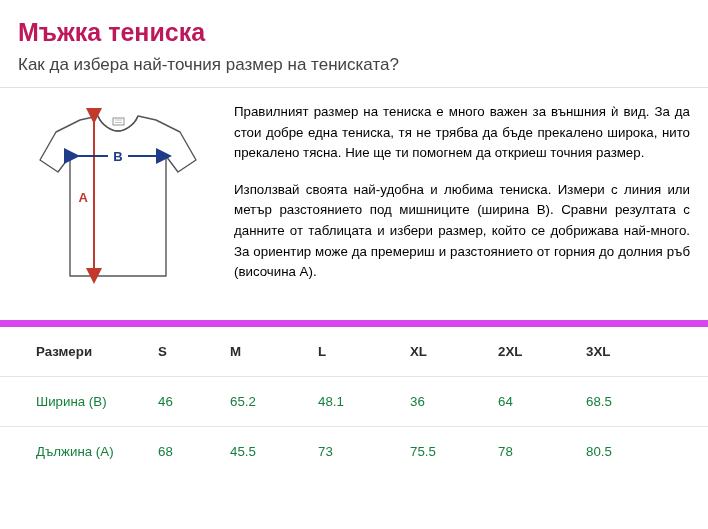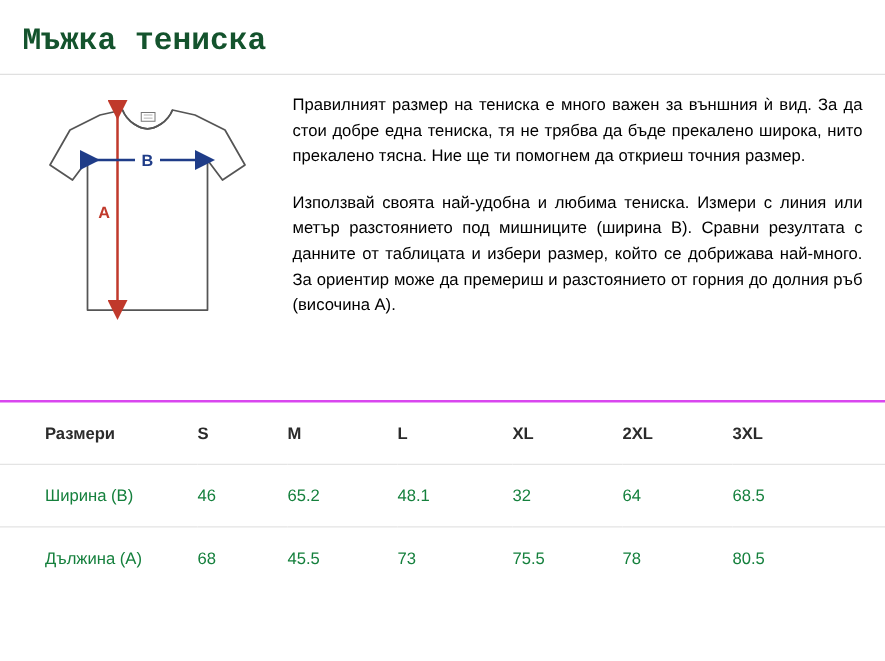--- a/index.html
+++ b/index.html
@@ -18,24 +18,23 @@
     height: 529px;
     position: relative;
     background: #ffffff;
   }
   .header {
     padding: 18px 18px 0 18px;
   }
   .title {
     font-size: 25px;
     font-weight: bold;
-    color: #14532d;
+    color: #be185d;
     margin: 0 0 8px 0;
     letter-spacing: 0px;
-    font-family: Liberation Mono, monospace;
   }
   .subtitle {
     font-size: 17px;
     font-weight: normal;
     color: #444444;
     margin: 0;
   }
   .divider {
     margin-top: 12px;
     border-bottom: 1px solid #e0e0e0;
@@ -63,21 +62,21 @@
     text-align: justify;
     color: #000000;
     margin: 0 0 16px 0;
   }
   .para:last-child { margin-bottom: 0; }
   .table-wrap {
     position: absolute;
     left: 0;
     top: 320px;
     width: 708px;
-    border-top: 2px solid #d946ef;
+    border-top: 7px solid #d946ef;
   }
   table.size-table {
     width: 100%;
     border-collapse: collapse;
     font-size: 13.3px;
   }
   table.size-table th,
   table.size-table td {
     text-align: left;
     padding: 17px 10px 17px 0;
@@ -100,20 +99,21 @@
   table.size-table tbody tr:last-child th,
   table.size-table tbody tr:last-child td { border-bottom: none; }
 </style>
 </head>
 <body>
 
 <div class="page">
 
   <div class="header">
     <h1 class="title">Мъжка тениска</h1>
+    <h2 class="subtitle">Как да избера най-точния размер на тениската?</h2>
   </div>
   <div class="divider"></div>
 
   <div class="content">
 
     <div class="figure">
       <svg width="200" height="195" viewBox="0 0 200 195">
 
         <path d="M62 18 L38 30 L22 58 L40 70 L52 54 L52 174 L148 174 L148 54 L160 70 L178 58 L162 30 L138 18 L120 14 C116 24 106 29 100 29 C94 29 84 24 80 14 Z" fill="#ffffff" stroke="#555555" stroke-width="1.4" stroke-linejoin="round"></path>
 
@@ -169,21 +169,21 @@
           <th>2XL</th>
           <th>3XL</th>
         </tr>
       </thead>
       <tbody>
         <tr>
           <td>Ширина (B)</td>
           <td>46</td>
           <td>65.2</td>
           <td>48.1</td>
-          <td>32</td>
+          <td>36</td>
           <td>64</td>
           <td>68.5</td>
         </tr>
         <tr>
           <td>Дължина (A)</td>
           <td>68</td>
           <td>45.5</td>
           <td>73</td>
           <td>75.5</td>
           <td>78</td>

